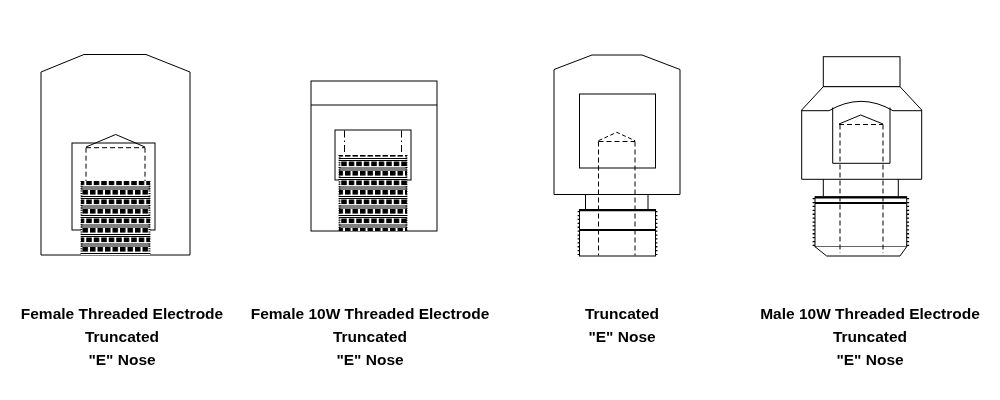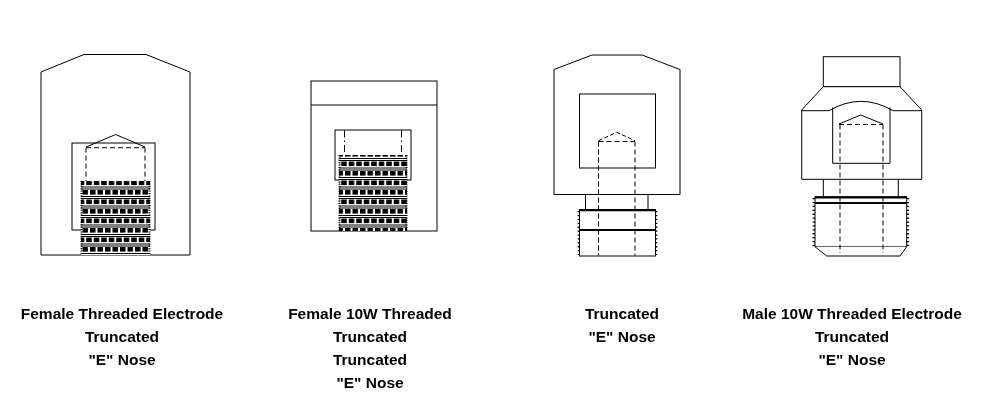--- a/index.html
+++ b/index.html
@@ -16,21 +16,21 @@
   .thick{stroke-width:2;}
   .serrF{stroke:#000000;stroke-width:2;stroke-dasharray:1 1.4;fill:none;}
   .serrM{stroke:#000000;stroke-width:2.4;stroke-dasharray:1.3 2.6;fill:none;}
   .caption{
     position:absolute;top:302px;width:240px;text-align:center;
     font-weight:bold;font-size:15.5px;line-height:23px;color:#000000;
   }
   .cap1{left:2px;}
   .cap2{left:250px;}
   .cap3{left:502px;}
-  .cap4{left:732px;}
+  .cap4{left:750px;}
 </style>
 </head>
 <body>
 
 <div class="canvas">
 
   <svg width="1000" height="400" viewBox="0 0 1000 400">
     <defs>
       <pattern id="femThread" patternUnits="userSpaceOnUse" width="7.5" height="19">
         <rect x="0" y="0" width="7.5" height="19" fill="#ffffff"></rect>
@@ -110,21 +110,21 @@
       <line class="ln dash" x1="883" y1="124.5" x2="883" y2="253"></line>
     </g>
   </svg>
 
   <div class="caption cap1">
     <div>Female Threaded Electrode</div>
     <div>Truncated</div>
     <div>"E" Nose</div>
   </div>
   <div class="caption cap2">
-    <div>Female 10W Threaded Truncated</div>
+    <div>Female 10W Threaded Electrode</div>
     <div>Truncated</div>
     <div>"E" Nose</div>
   </div>
   <div class="caption cap3">
     <div>Truncated</div>
     <div>"E" Nose</div>
   </div>
   <div class="caption cap4">
     <div>Male 10W Threaded Electrode</div>
     <div>Truncated</div>

